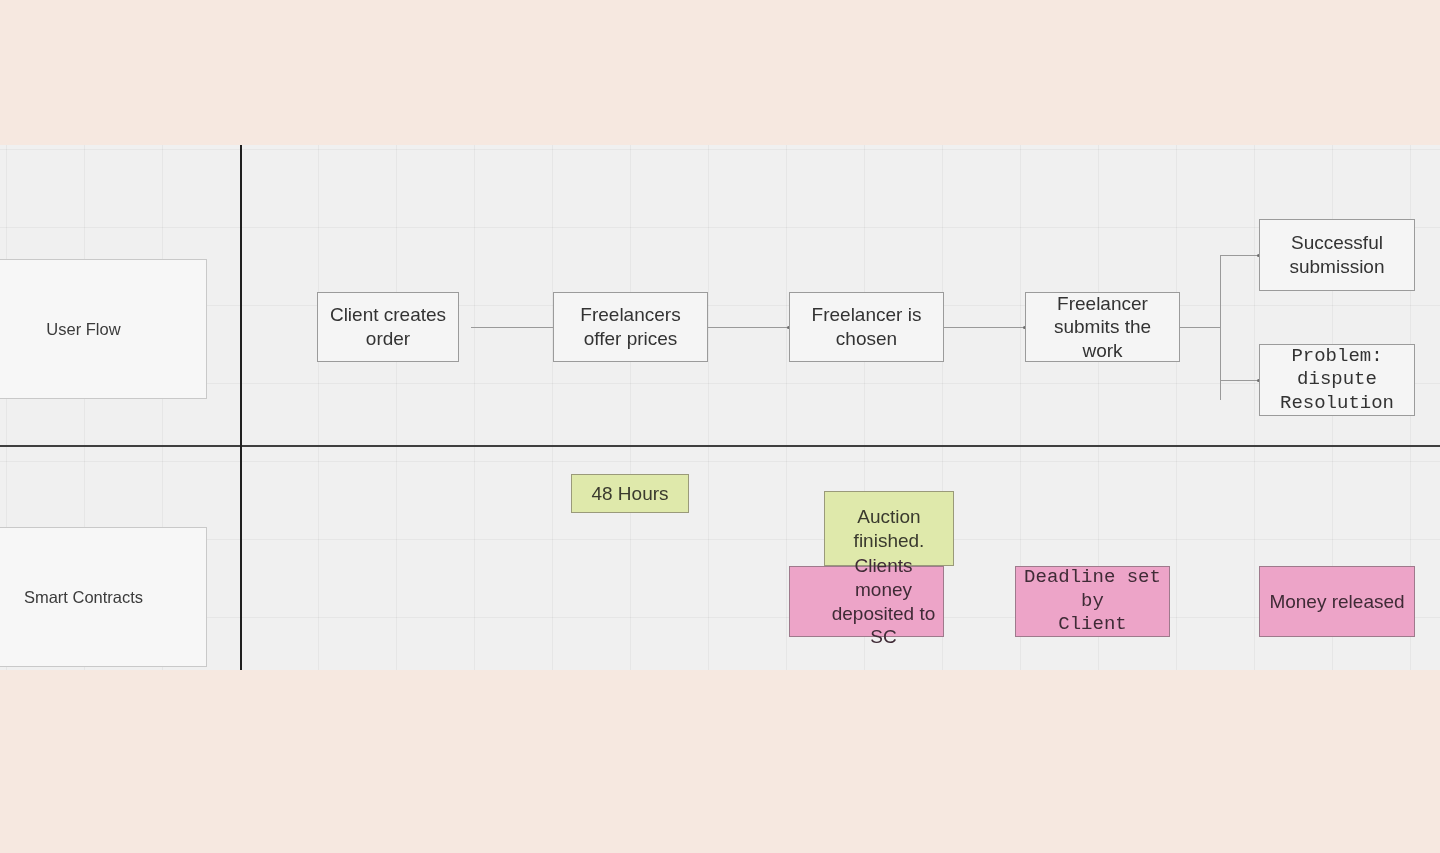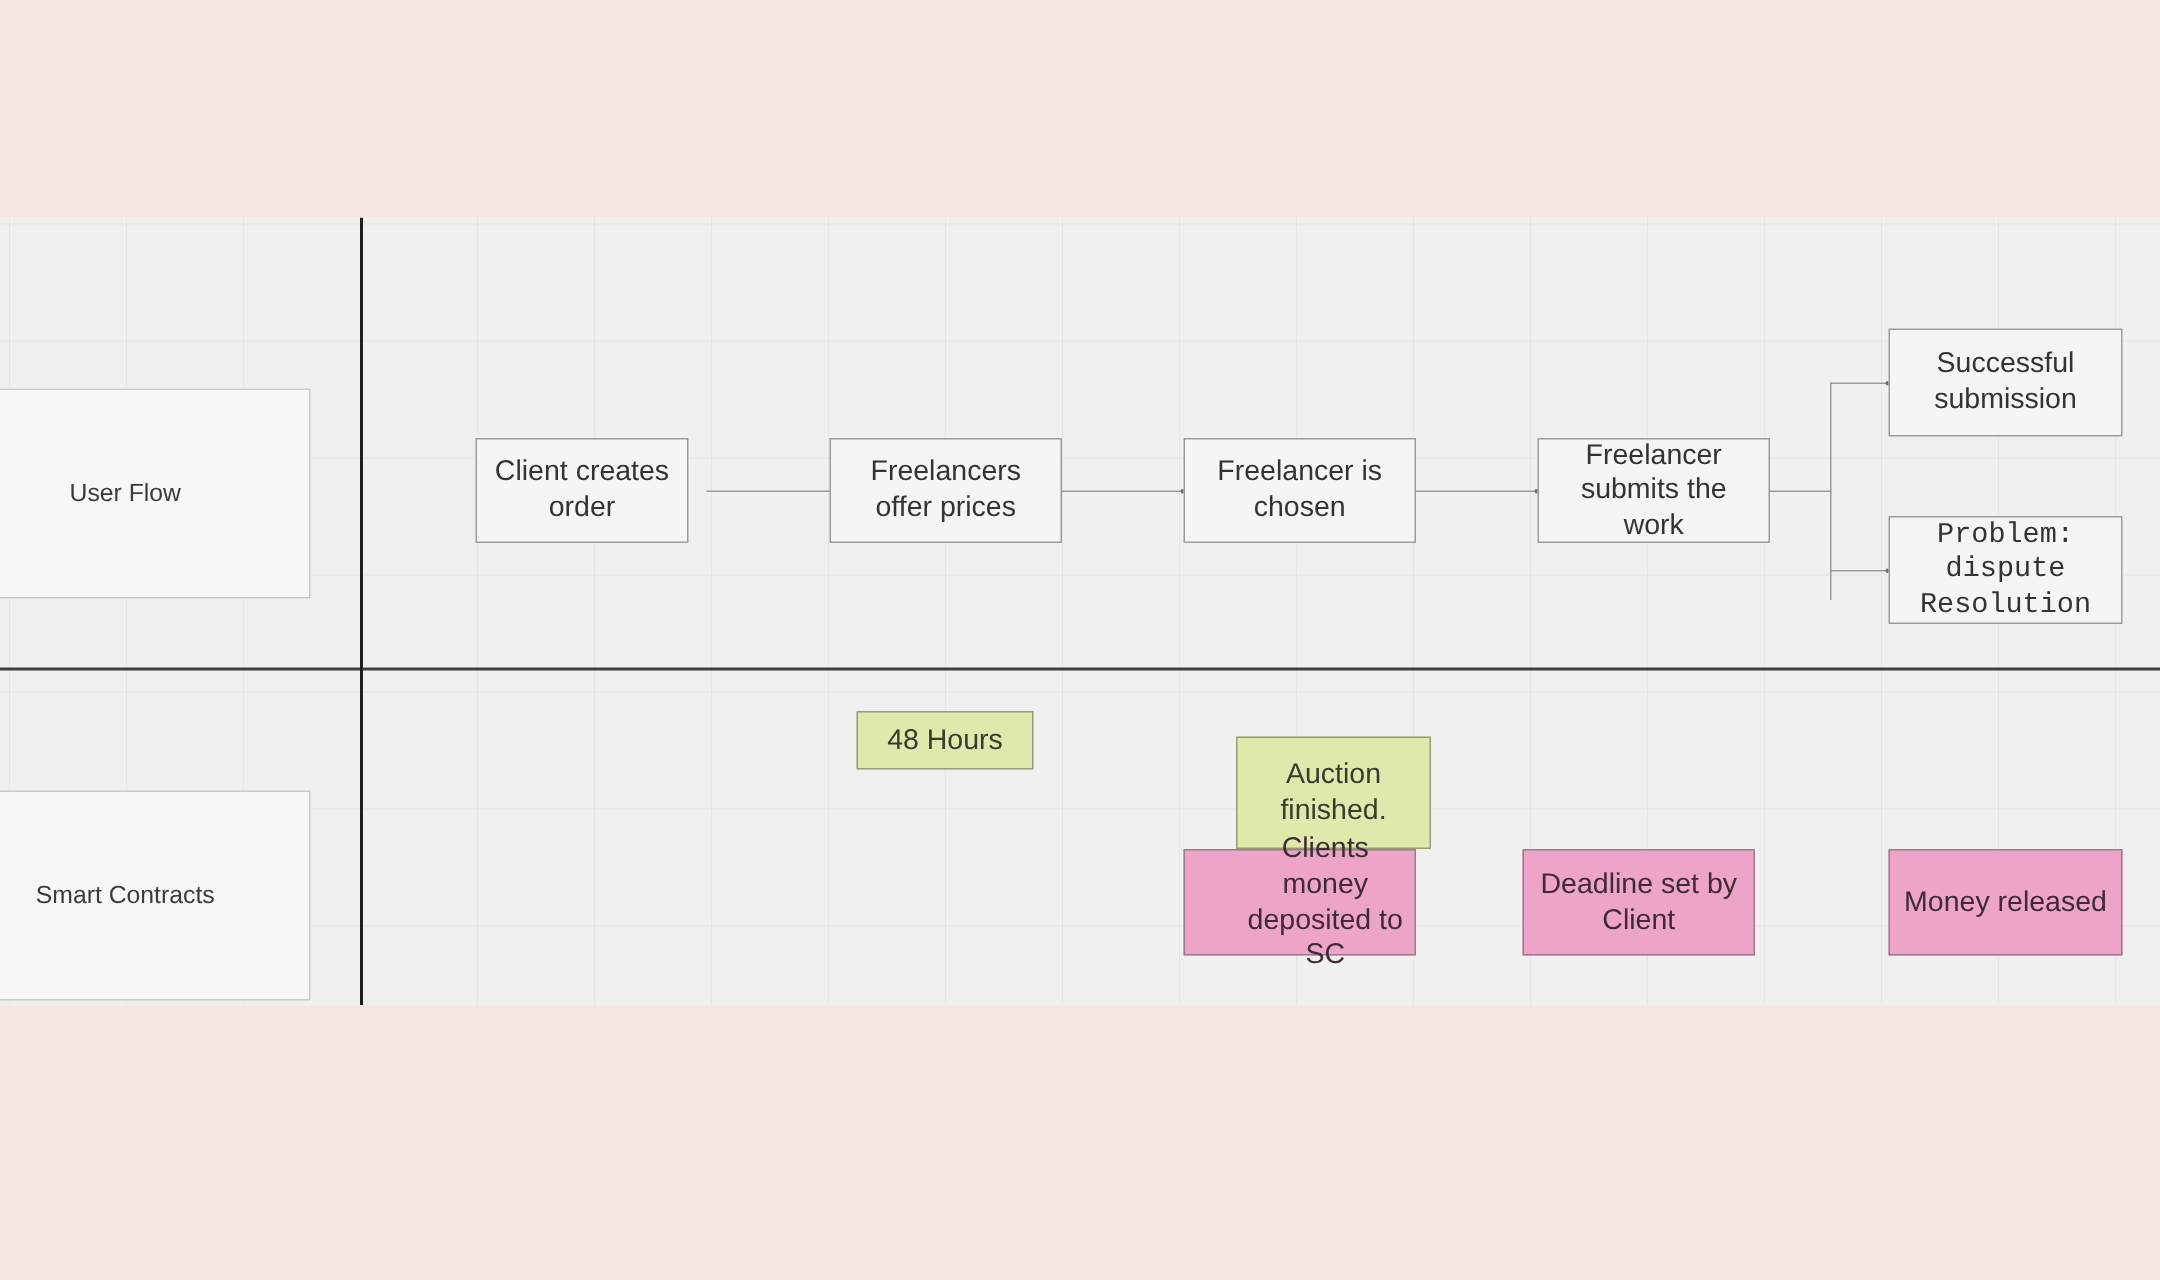--- a/index.html
+++ b/index.html
@@ -148,18 +148,18 @@
 Resolution</div>
 
 
   <div class="node green" style="left:571px; top:329px; width:118px; height:39px;">48 Hours</div>
 
   <div class="node green" style="left:824px; top:322px; width:130px; height:75px;margin-top:24px;">Auction finished.</div>
 
   <div class="node pink" style="left:789px; top:421px; width:155px; height:71px;padding-left:40px;">Clients money
 deposited to SC</div>
 
-  <div class="node pink" style="left:1015px; top:421px; width:155px; height:71px;">Deadline set by
+  <div class="node pink" style="left:1015px; top:421px; width:155px; height:71px;font-family:Liberation Mono, monospace;">Deadline set by
 Client</div>
 
   <div class="node pink" style="left:1259px; top:421px; width:156px; height:71px;">Money released</div>
 
 </div>
 
 </body></html>

